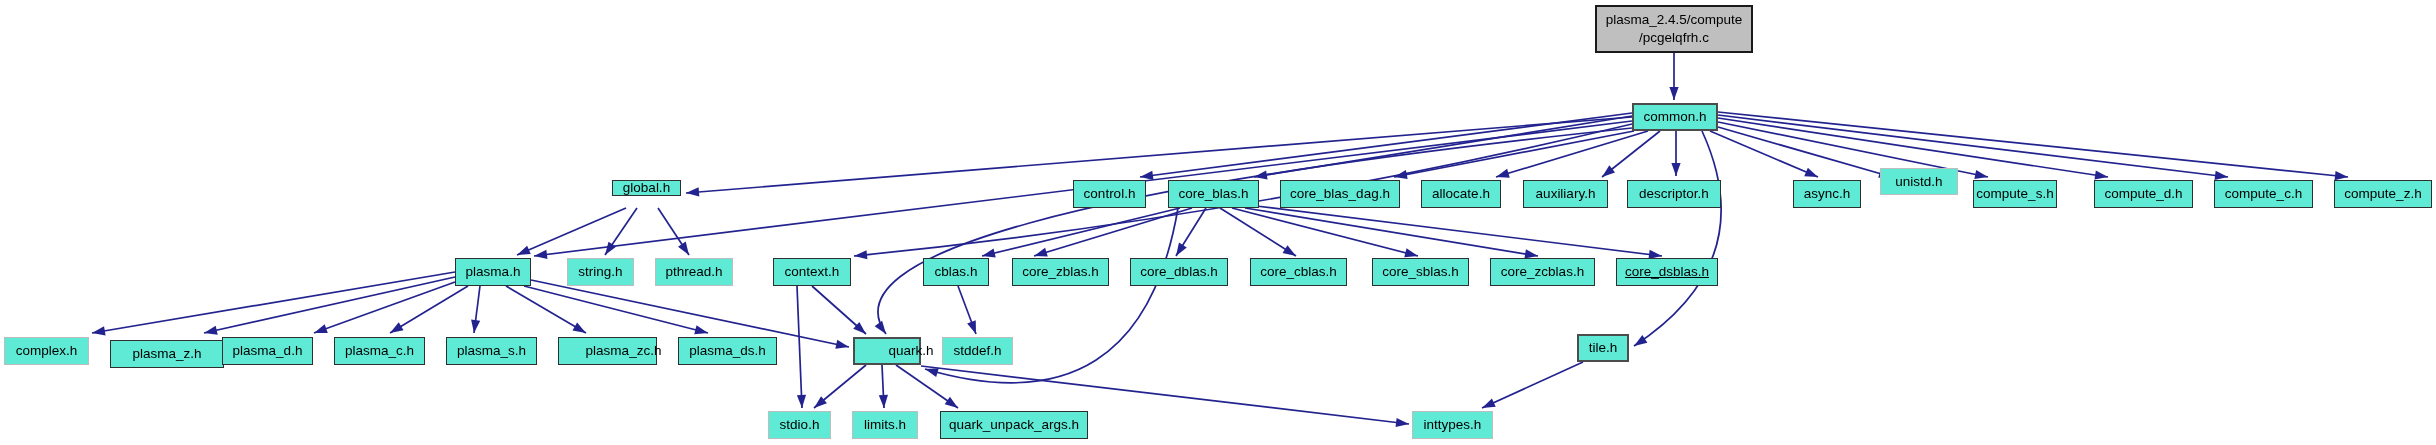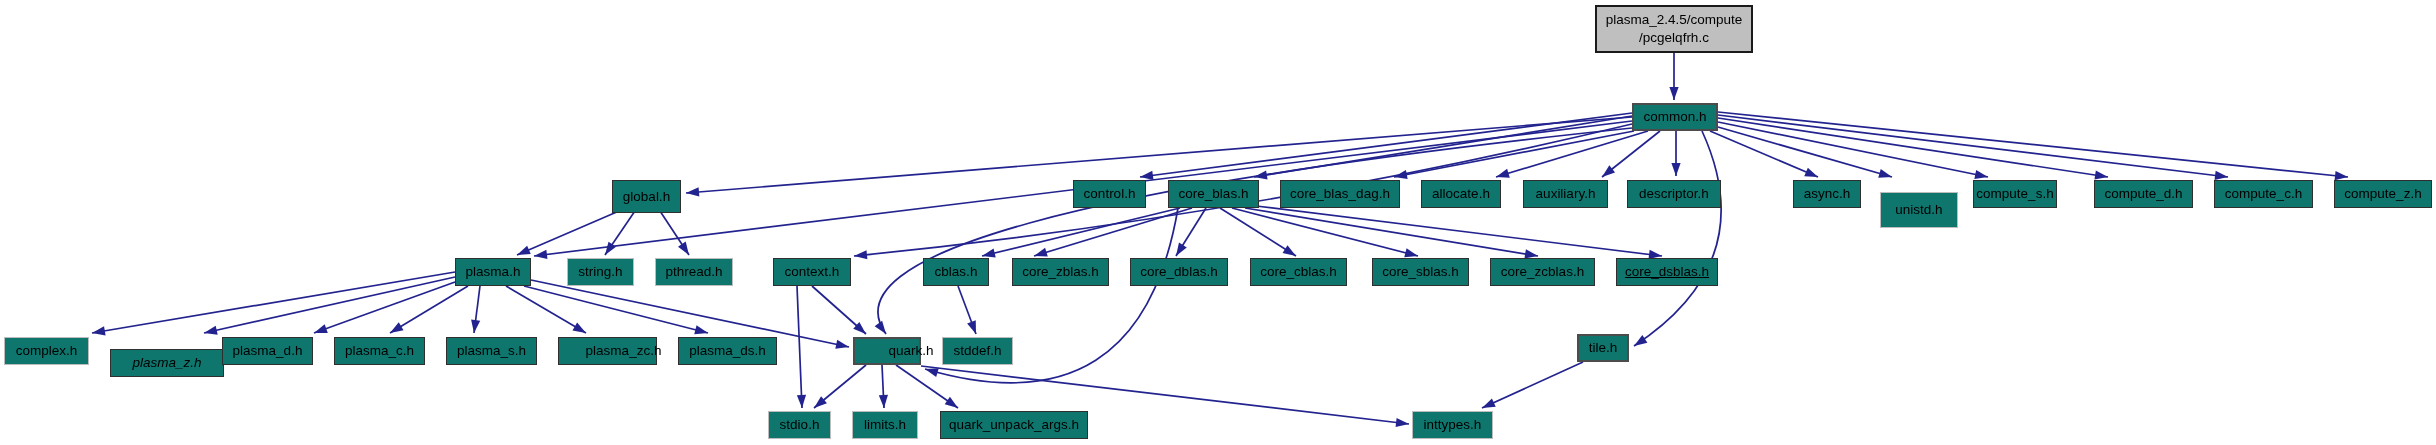--- a/index.html
+++ b/index.html
@@ -1,20 +1,20 @@
 <!DOCTYPE html>
 <html><head>
 <meta charset="utf-8">
 <style>
   html,body{margin:0;padding:0;background:#ffffff;}
   #canvas{position:relative;width:2436px;height:445px;background:#ffffff;overflow:hidden;
           font-family:"Liberation Sans",sans-serif;}
   #edge-layer{position:absolute;left:0;top:0;width:2436px;height:445px;}
   .node{position:absolute;display:flex;flex-direction:column;align-items:center;justify-content:center;
-        background:#0f766e;color:#000000;font-size:13.5px;line-height:1.3;text-align:center;
+        background:#5eead4;color:#000000;font-size:13.5px;line-height:1.3;text-align:center;
         box-sizing:border-box;white-space:nowrap;}
   .node.internal{border:1.5px solid #2f2f2f;}
   .node.main{border:2.5px solid #4c4c4c;}
   .node.external{border:1.2px solid #bdbdbd;}
   .node.root{background:#bfbfbf;border:2px solid #1a1a1a;}
   .edge{fill:none;stroke-width:1.7px;}
   .arrowhead{stroke:none;}
   .lbl{pointer-events:none;}
 </style>
 </head>
@@ -113,21 +113,21 @@
       <path d="M1583,362 L1482,408" class="edge" stroke="#23238f"></path>
       <polygon points="1482,408 1495.7373652269075,406.798003068825 1491.9241335831798,398.4254727206403" class="arrowhead" fill="#23238f"></polygon>
     </svg>
 <div class="node root" style="left: 1595px; top: 5px; width: 158px; height: 48px;">
       <div class="lbl">plasma_2.4.5/compute</div>
       <div class="lbl">/pcgelqfrh.c</div>
     </div>
     <div class="node main" style="left: 1632px; top: 103px; width: 86px; height: 28px;">
       <div class="lbl">common.h</div>
     </div>
-    <div class="node internal" style="left: 612px; top: 180px; width: 69px; height: 33px;">
+    <div class="node internal" style="left: 612px; top: 180px; width: 69px; height: 16px;">
       <div class="lbl">global.h</div>
     </div>
     <div class="node internal" style="left: 1073px; top: 180px; width: 73px; height: 28px;">
       <div class="lbl">control.h</div>
     </div>
     <div class="node internal" style="left: 1168px; top: 180px; width: 91px; height: 28px;">
       <div class="lbl">core_blas.h</div>
     </div>
     <div class="node internal" style="left: 1280px; top: 180px; width: 120px; height: 28px;">
       <div class="lbl">core_blas_dag.h</div>
@@ -137,21 +137,21 @@
     </div>
     <div class="node internal" style="left: 1523px; top: 180px; width: 85px; height: 28px;">
       <div class="lbl">auxiliary.h</div>
     </div>
     <div class="node internal" style="left: 1627px; top: 180px; width: 94px; height: 28px;">
       <div class="lbl">descriptor.h</div>
     </div>
     <div class="node internal" style="left: 1793px; top: 180px; width: 68px; height: 28px;">
       <div class="lbl">async.h</div>
     </div>
-    <div class="node external" style="left: 1880px; top: 192px; width: 78px; height: 36px;">
+    <div class="node external" style="left: 1880px; top: 168px; width: 78px; height: 27px;">
       <div class="lbl">unistd.h</div>
     </div>
     <div class="node internal" style="left: 1973px; top: 180px; width: 84px; height: 28px;">
       <div class="lbl">compute_s.h</div>
     </div>
     <div class="node internal" style="left: 2094px; top: 180px; width: 99px; height: 28px;">
       <div class="lbl">compute_d.h</div>
     </div>
     <div class="node internal" style="left: 2214px; top: 180px; width: 99px; height: 28px;">
       <div class="lbl">compute_c.h</div>
@@ -188,21 +188,21 @@
     </div>
     <div class="node internal" style="left: 1490px; top: 258px; width: 105px; height: 28px;">
       <div class="lbl">core_zcblas.h</div>
     </div>
     <div class="node internal" style="left: 1616px; top: 258px; width: 102px; height: 28px; text-decoration: underline;">
       <div class="lbl">core_dsblas.h</div>
     </div>
     <div class="node external" style="left: 4px; top: 337px; width: 85px; height: 28px;">
       <div class="lbl">complex.h</div>
     </div>
-    <div class="node internal" style="left: 110px; top: 349px; width: 114px; height: 28px; font-style: italic;">
+    <div class="node internal" style="left: 110px; top: 340px; width: 114px; height: 28px;">
       <div class="lbl">plasma_z.h</div>
     </div>
     <div class="node internal" style="left: 222px; top: 337px; width: 91px; height: 28px;">
       <div class="lbl">plasma_d.h</div>
     </div>
     <div class="node internal" style="left: 334px; top: 337px; width: 91px; height: 28px;">
       <div class="lbl">plasma_c.h</div>
     </div>
     <div class="node internal" style="left: 446px; top: 337px; width: 91px; height: 28px;">
       <div class="lbl">plasma_s.h</div>

